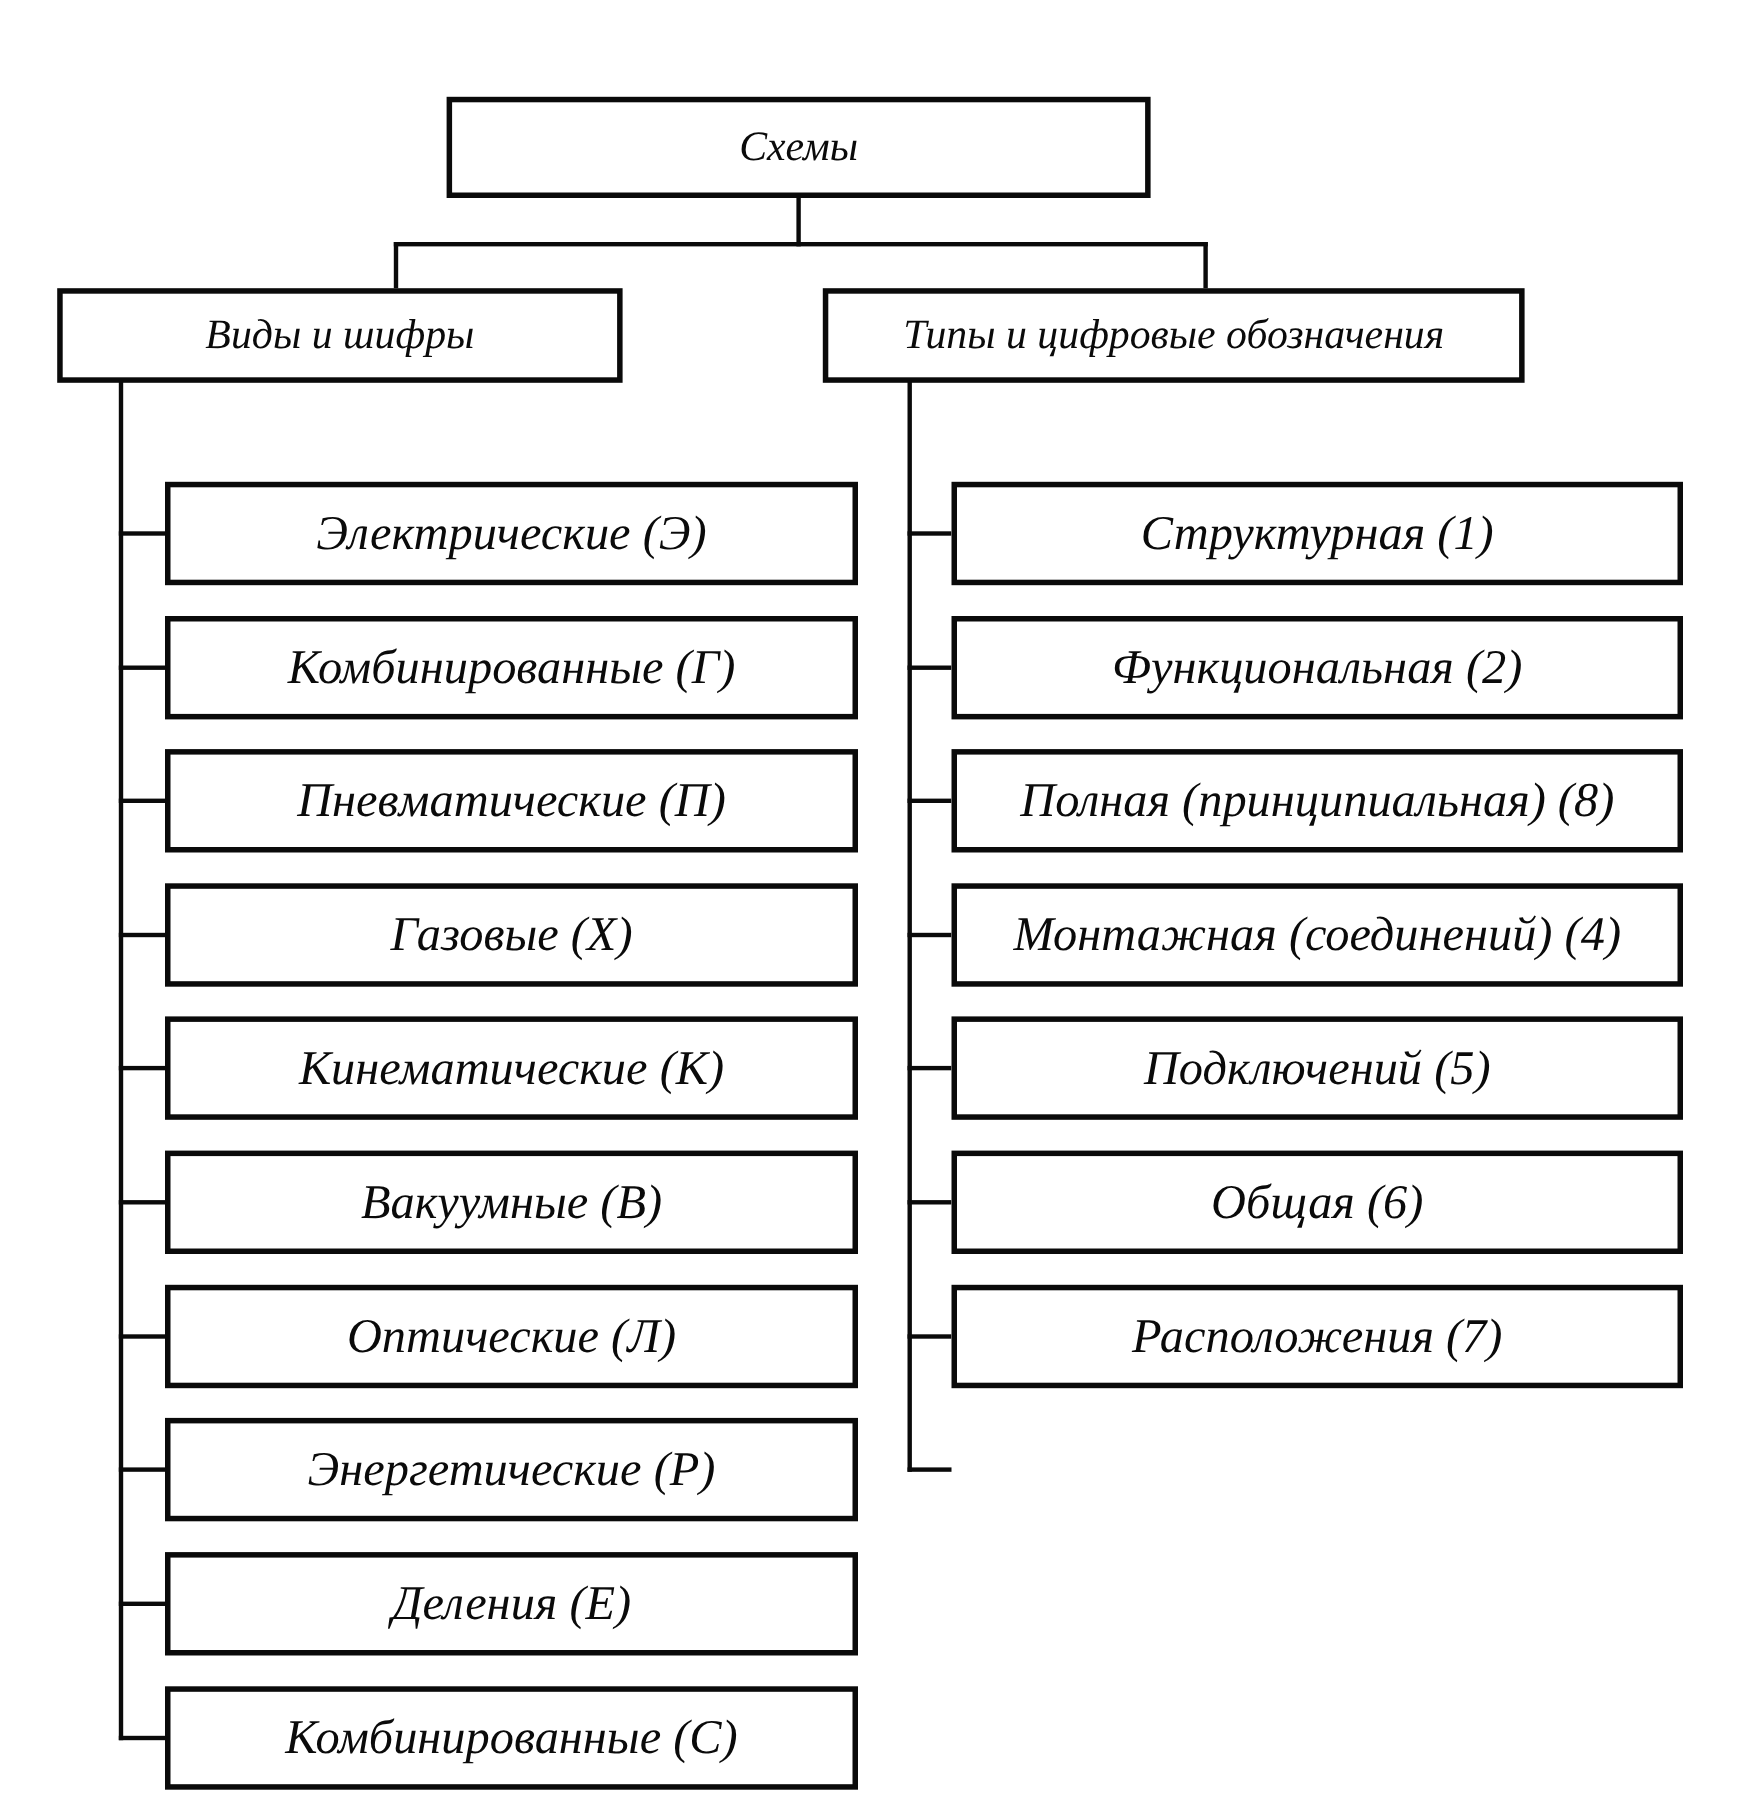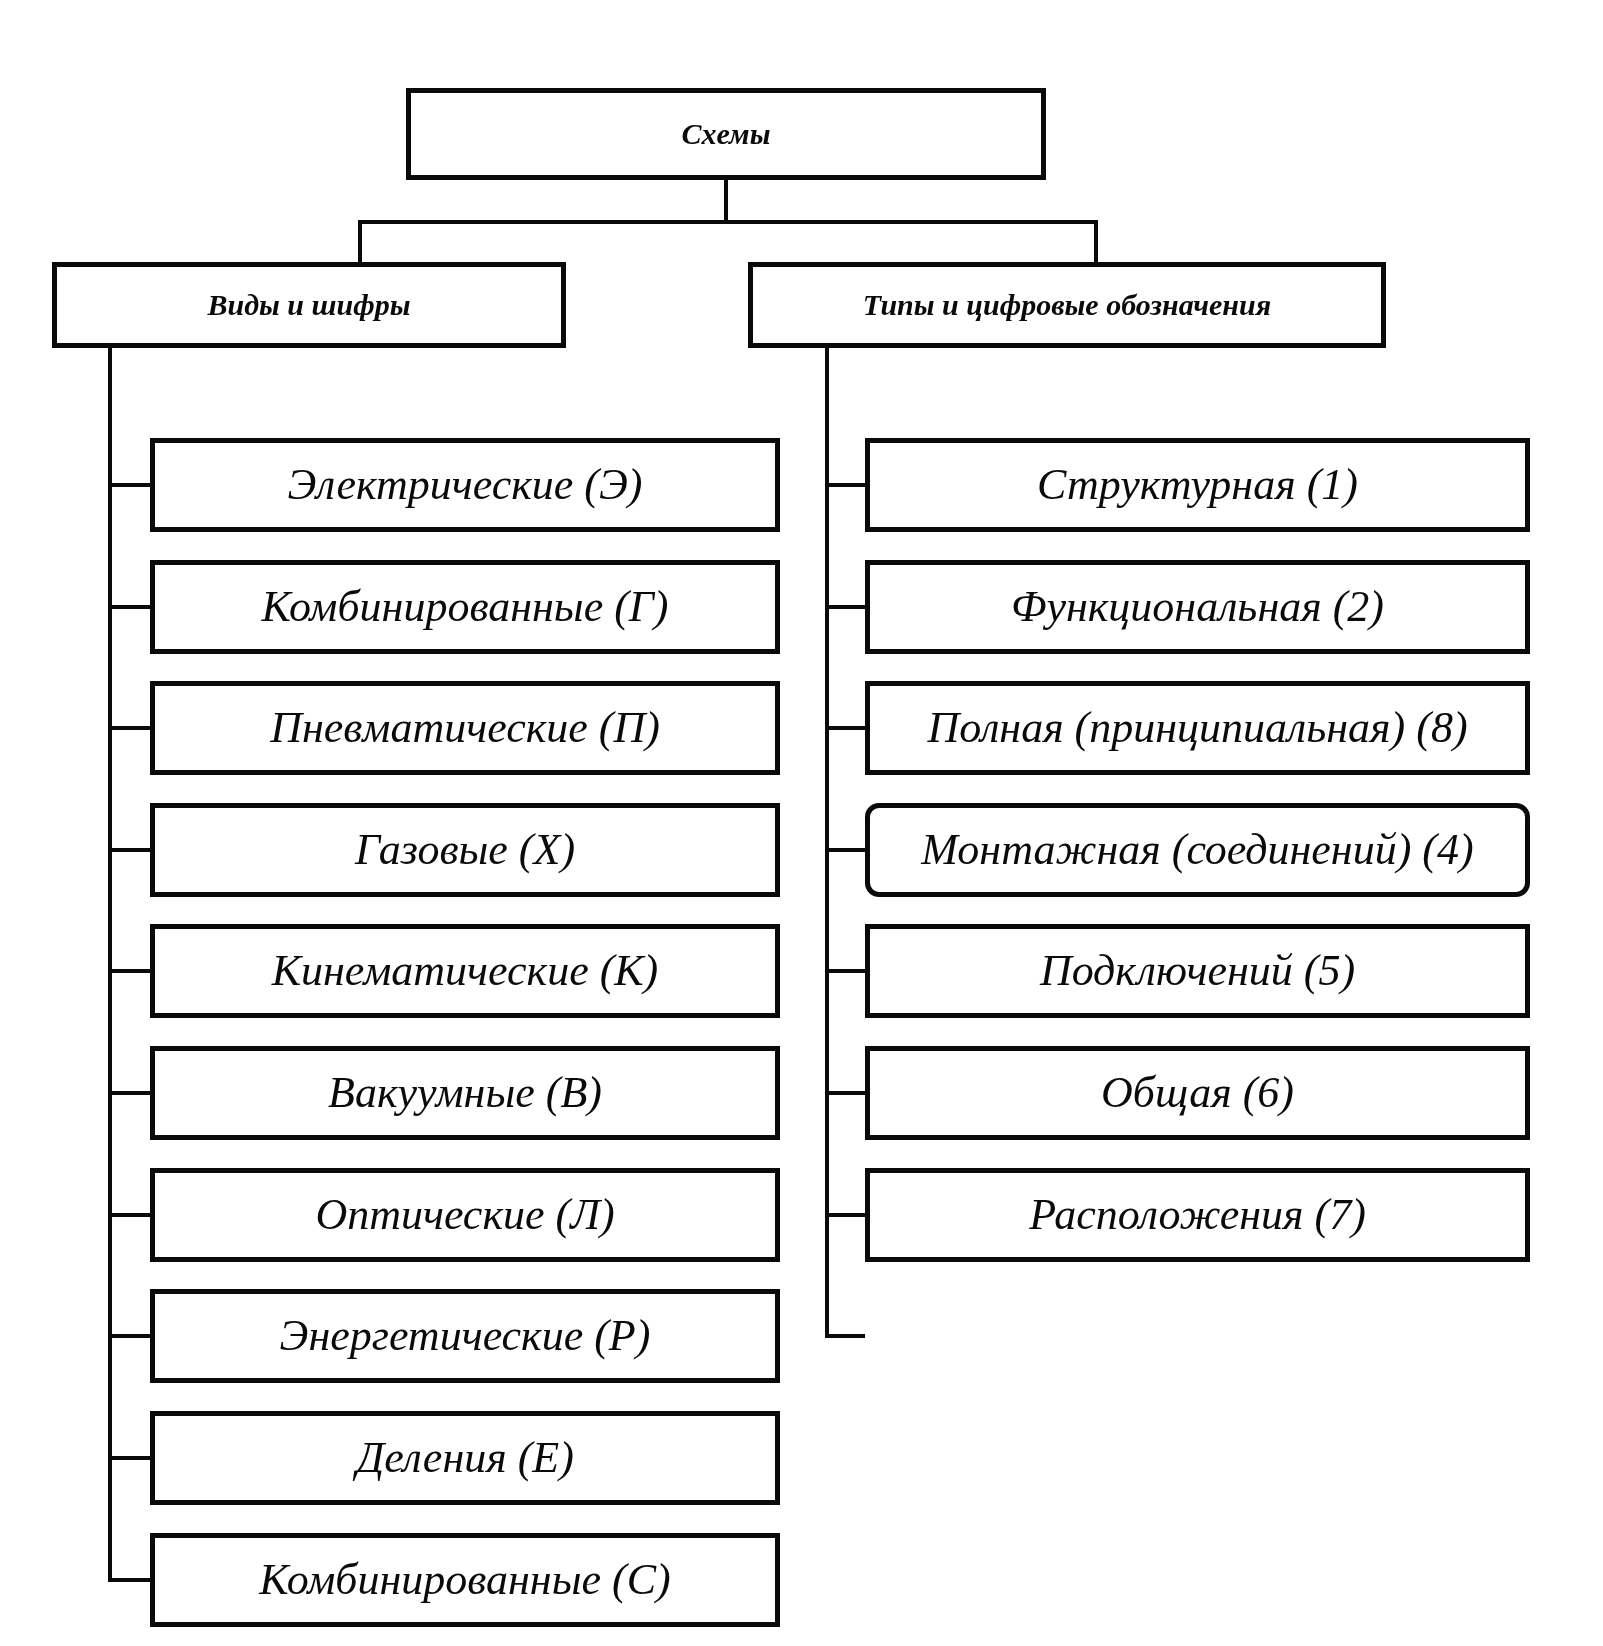--- a/index.html
+++ b/index.html
@@ -22,35 +22,35 @@
     box-sizing: border-box;
     border: 5px solid #0a0a0a;
     background: #ffffff;
     display: flex;
     align-items: center;
     justify-content: center;
     text-align: center;
     line-height: 1.05;
     white-space: nowrap;
   }
-  .root-box, .header-box { font-size: 30px; font-weight: bold; }
+  .root-box, .header-box { font-size: 38px; }
   .item-box { font-size: 44px; }
   .line {
     position: absolute;
     background: #0a0a0a;
   }
   
   .l0 { top: 438px; }  .l1 { top: 560px; }  .l2 { top: 681px; }
   .l3 { top: 803px; }  .l4 { top: 924px; }  .l5 { top: 1046px; }
   .l6 { top: 1168px; } .l7 { top: 1289px; } .l8 { top: 1411px; }
   .l9 { top: 1533px; font-style: italic; }
   .left-item { left: 150px; width: 630px; height: 94px; }
   
   .r0 { top: 438px; }  .r1 { top: 560px; }  .r2 { top: 681px; }
-  .r3 { top: 803px; border-radius: 14px; }  .r4 { top: 924px; }  .r5 { top: 1046px; }
+  .r3 { top: 803px; }  .r4 { top: 924px; }  .r5 { top: 1046px; }
   .r6 { top: 1168px; } .r7 { top: 1289px; }
   .right-item { left: 865px; width: 665px; height: 94px; }
   
   .ls0 { top: 483px; }  .ls1 { top: 605px; }  .ls2 { top: 726px; }
   .ls3 { top: 848px; }  .ls4 { top: 969px; }  .ls5 { top: 1091px; }
   .ls6 { top: 1213px; } .ls7 { top: 1334px; } .ls8 { top: 1456px; }
   .ls9 { top: 1578px; }
   .left-stub { left: 108px; width: 42px; height: 4px; }
   
   .rs0 { top: 483px; }  .rs1 { top: 605px; }  .rs2 { top: 726px; }

